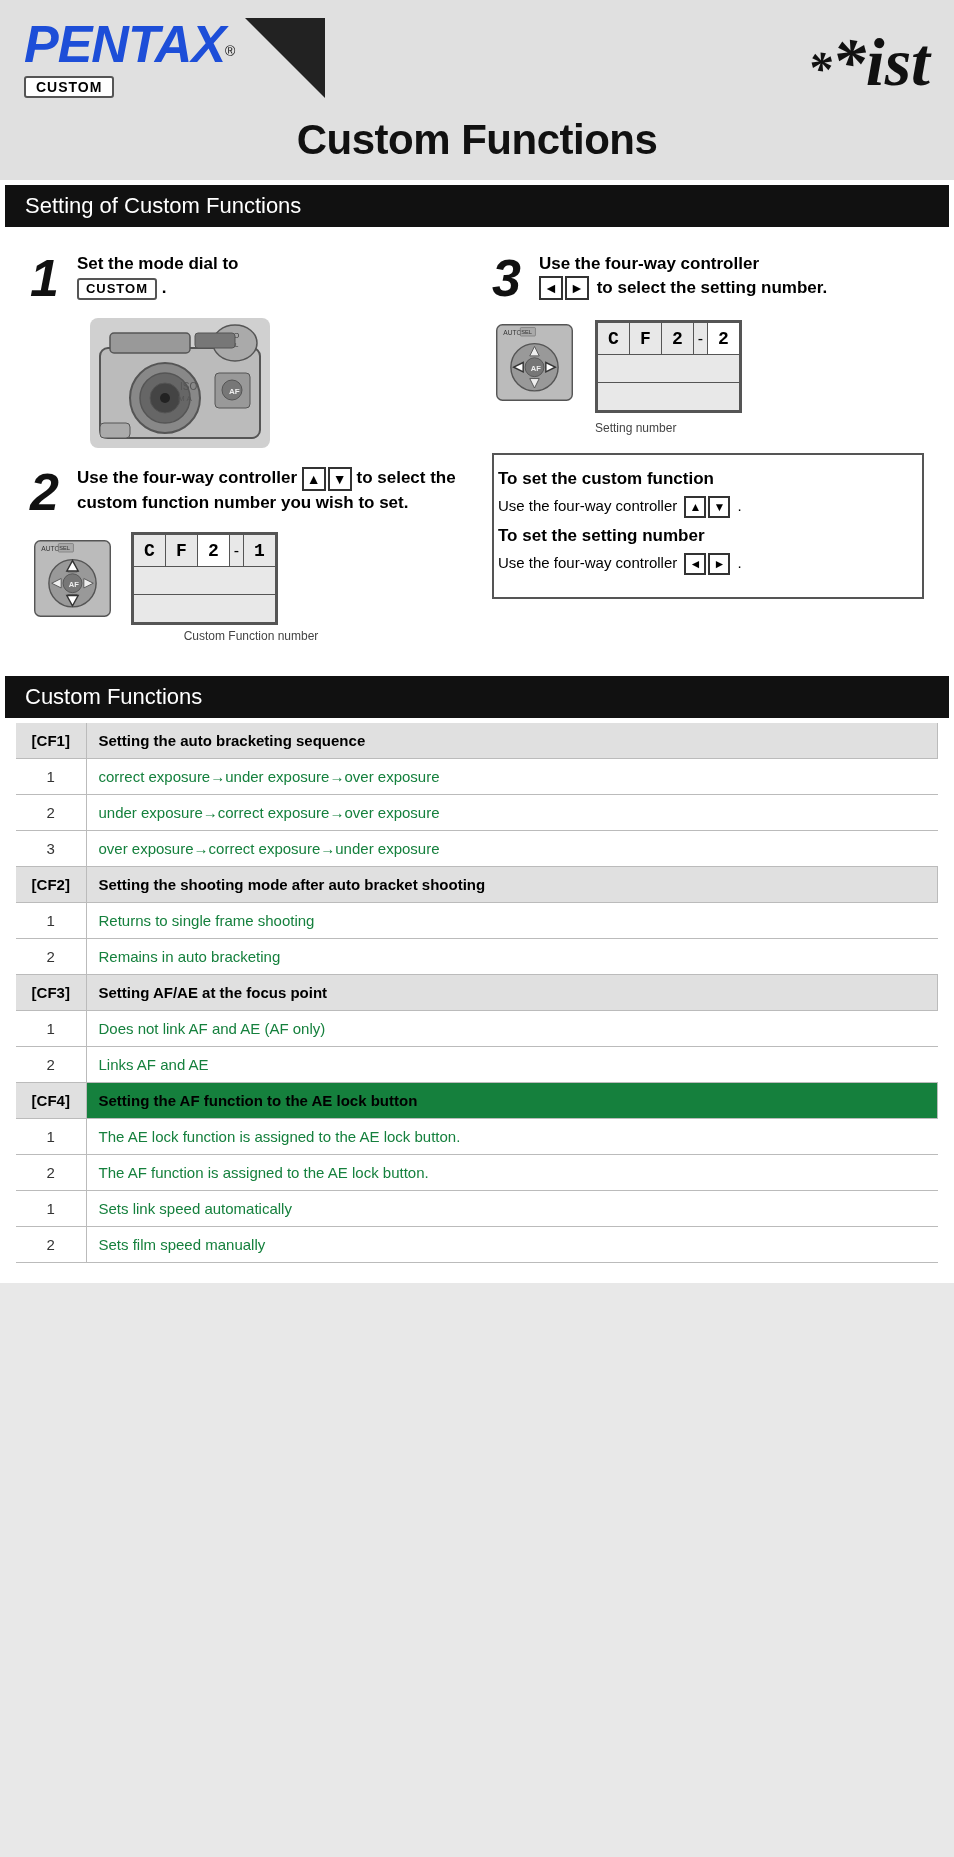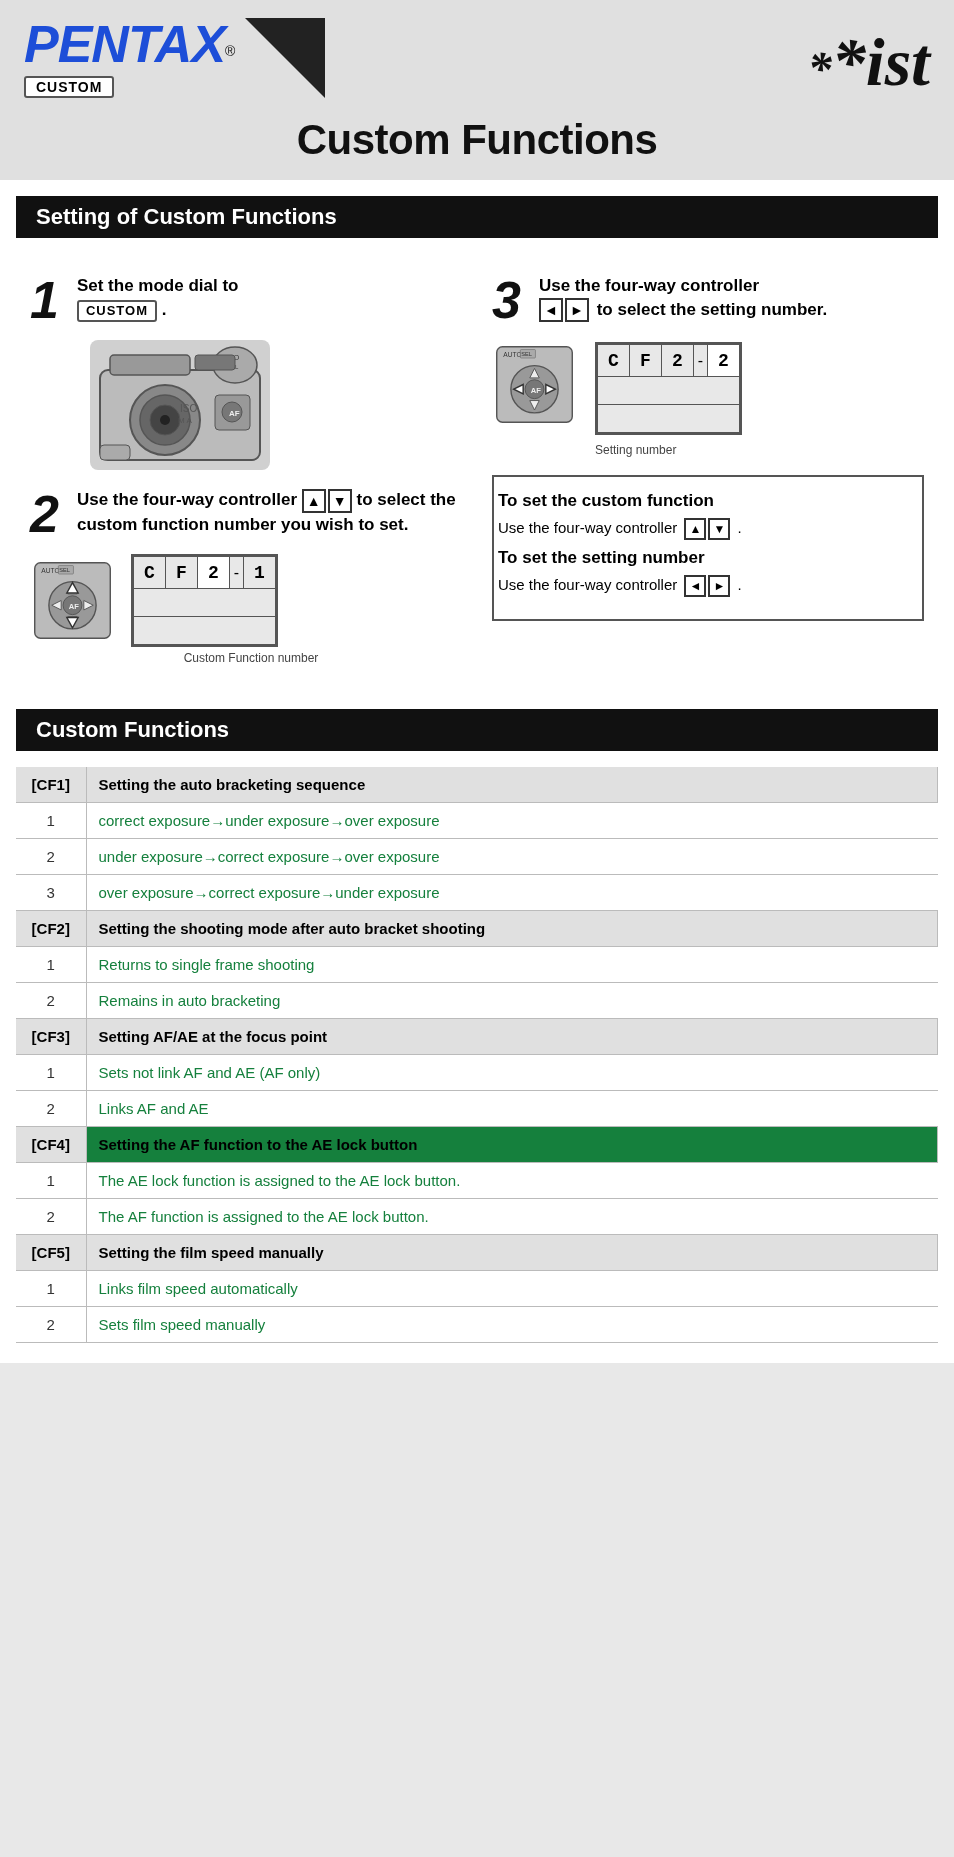--- a/index.html
+++ b/index.html
@@ -37,23 +37,23 @@
       padding: 6px 0 16px 0;
       letter-spacing: -0.5px;
       background: #e0e0e0;
     }
 
     
     .section-header {
       background: #111;
       color: #fff;
       font-size: 22px;
-      font-weight: 700;
+      font-weight: 400;
       padding: 8px 20px;
-      margin: 16px;
+      margin: 5px;
     }
 
     
     .content {
       padding: 0 20px;
       background: #fff;
     }
 
     
     .steps-area {
@@ -454,47 +454,43 @@
           <td class="cf-num-cell" style="text-align:center; border-right:1px solid #bbb;">2</td>
           <td class="cf-desc-cell">Remains in auto bracketing</td>
         </tr>
 
         <tr class="cf-section-row">
           <td class="cf-label-cell" style="font-weight:700; text-align:center; background:#e0e0e0; border-right:1px solid #bbb;">[CF3]</td>
           <td class="cf-header-cell" style="font-weight:700; background:#e0e0e0;">Setting AF/AE at the focus point</td>
         </tr>
         <tr>
           <td class="cf-num-cell" style="text-align:center; border-right:1px solid #bbb;">1</td>
-          <td class="cf-desc-cell">Sets not link AF and AE (AF only)</td>
+          <td class="cf-desc-cell">Does not link AF and AE (AF only)</td>
         </tr>
         <tr>
           <td class="cf-num-cell" style="text-align:center; border-right:1px solid #bbb;">2</td>
           <td class="cf-desc-cell">Links AF and AE</td>
         </tr>
 
         <tr class="cf-section-row">
           <td class="cf-label-cell" style="font-weight:700; text-align:center; background:#e0e0e0; border-right:1px solid #bbb;">[CF4]</td>
           <td class="cf-header-cell" style="font-weight:700; background:#15803d;">Setting the AF function to the AE lock button</td>
         </tr>
         <tr>
           <td class="cf-num-cell" style="text-align:center; border-right:1px solid #bbb; vertical-align:top;">1</td>
           <td class="cf-desc-cell">The AE lock function is assigned to the AE lock button.</td>
         </tr>
         <tr>
           <td class="cf-num-cell" style="text-align:center; border-right:1px solid #bbb;">2</td>
           <td class="cf-desc-cell">The AF function is assigned to the AE lock button.</td>
         </tr>
 
-        <tr class="cf-section-row">
-          <td class="cf-label-cell" style="font-weight:700; text-align:center; background:#e0e0e0; border-right:1px solid #bbb;">[CF5]</td>
-          <td class="cf-header-cell" style="font-weight:700; background:#e0e0e0;">Setting the film speed manually</td>
-        </tr>
         <tr>
           <td class="cf-num-cell" style="text-align:center; border-right:1px solid #bbb;">1</td>
-          <td class="cf-desc-cell">Links film speed automatically</td>
+          <td class="cf-desc-cell">Sets link speed automatically</td>
         </tr>
         <tr>
           <td class="cf-num-cell" style="text-align:center; border-right:1px solid #bbb;">2</td>
           <td class="cf-desc-cell">Sets film speed manually</td>
         </tr>
       </tbody>
     </table>
   </div>
 
 </div>

